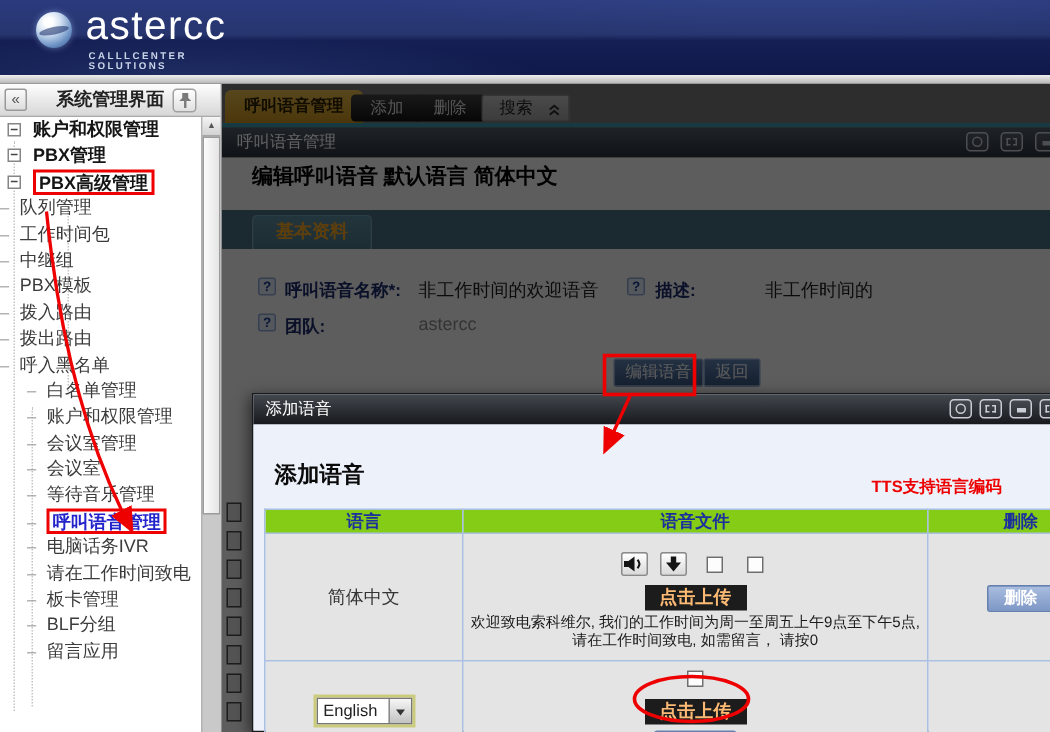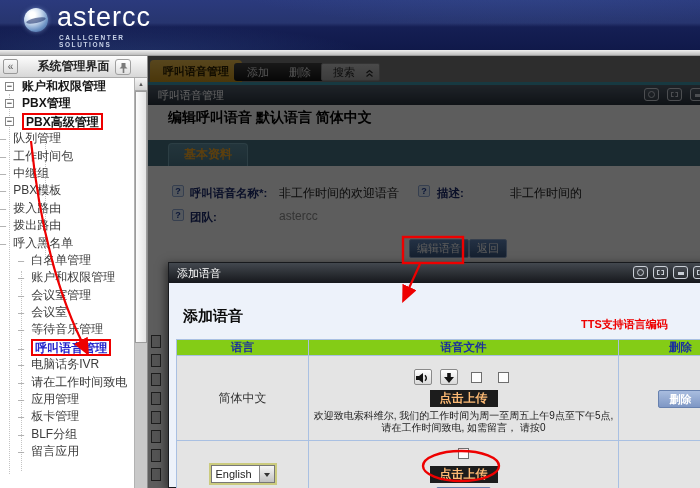--- a/index.html
+++ b/index.html
@@ -159,21 +159,20 @@
       <div class="sb-row ga"><span>拨出路由</span></div>
       <div class="sb-row ga"><span>呼入黑名单</span></div>
       <div class="sb-row gb"><span>白名单管理</span></div>
       <div class="sb-row gb"><span>账户和权限管理</span></div>
       <div class="sb-row gb"><span>会议室管理</span></div>
       <div class="sb-row gb"><span>会议室</span></div>
       <div class="sb-row gb"><span>等待音乐管理</span></div>
       <div class="sb-row gb"><span class="hl-red txt-blue">呼叫语音管理</span></div>
       <div class="sb-row gb"><span>电脑话务IVR</span></div>
       <div class="sb-row gb"><span>请在工作时间致电</span></div>
-      <div class="sb-row gb"><span>应用管理</span></div>
       <div class="sb-row gb"><span>板卡管理</span></div>
       <div class="sb-row gb"><span>BLF分组</span></div>
       <div class="sb-row gb"><span>留言应用</span></div>
     </div>
     <div class="sb-scrollbar">
       <div class="sb-up">▲</div>
       <div class="sb-thumb"></div>
     </div>
   </div>
 

